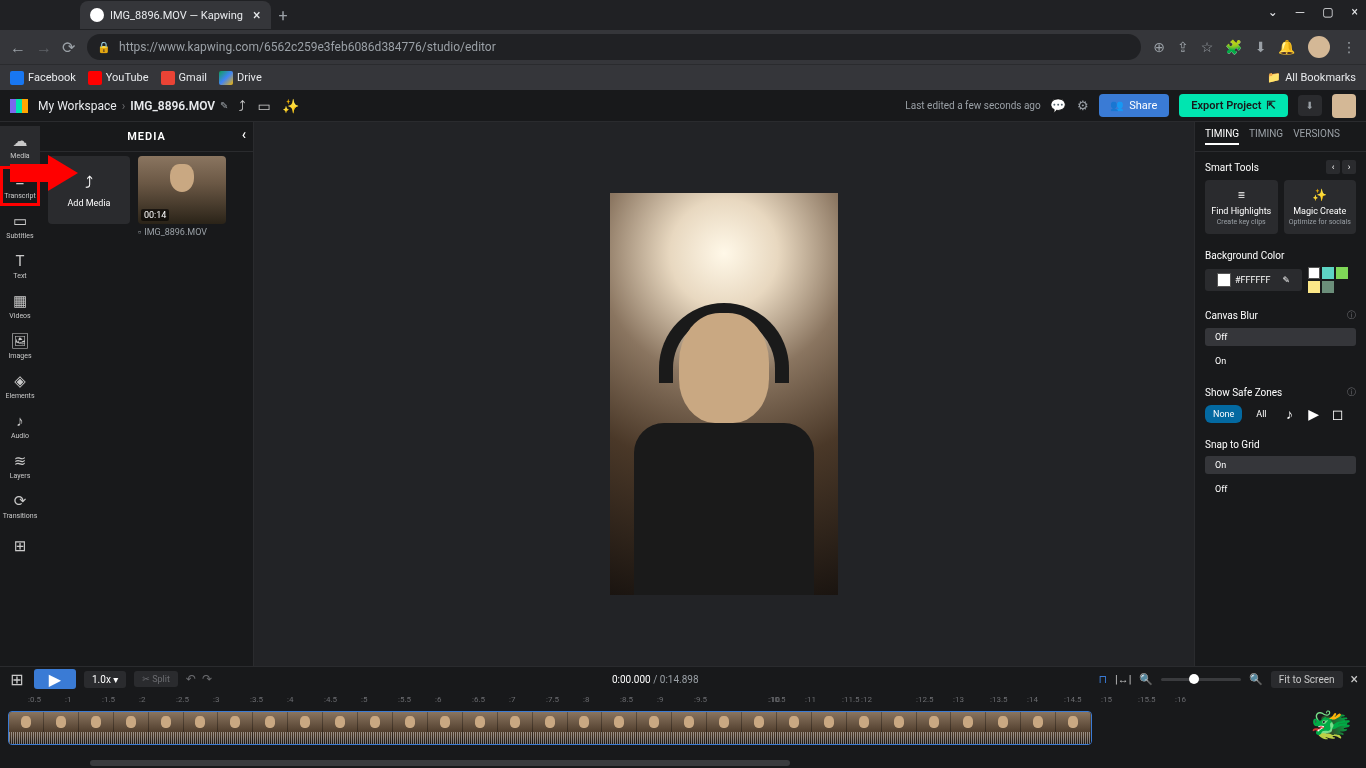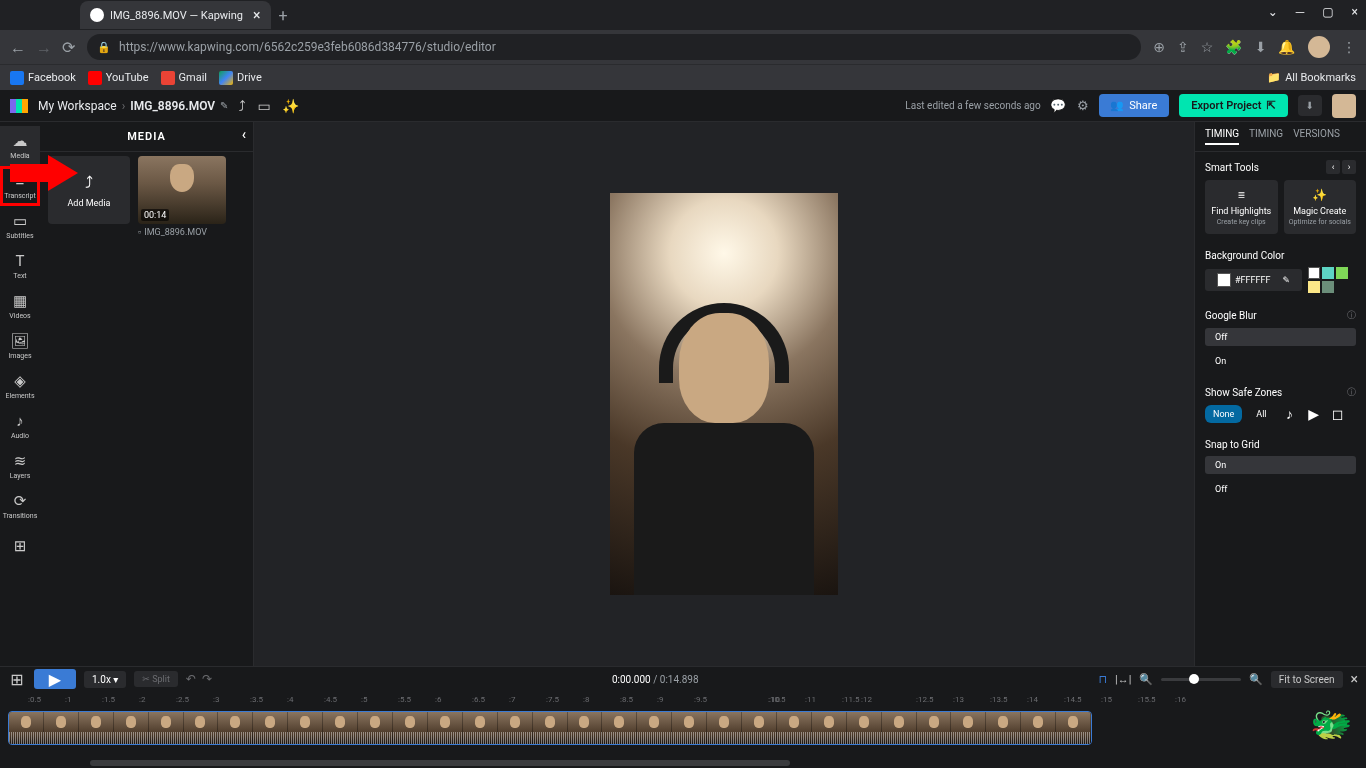--- a/index.html
+++ b/index.html
@@ -363,21 +363,21 @@
           <div class="pal" style="background:#fff;border:1px solid #555"></div>
           <div class="pal" style="background:#5dd4c4"></div>
           <div class="pal" style="background:#7fd858"></div>
           <div class="pal" style="background:#fce788"></div>
           <div class="pal" style="background:#6b8e7a"></div>
         </div>
       </div>
     </div>
     <div class="rp-section">
       <div class="rp-title">
-          <span>Google Blur</span>
+          <span>Canvas Blur</span>
           <span style="font-size:9px;color:#6b6c70">ⓘ</span>
         </div>
       <div class="toggle-row">
         <div class="toggle-btn active">Off</div>
         <div class="toggle-btn" style="background:none">On</div>
       </div>
     </div>
     <div class="rp-section">
       <div class="rp-title">
           <span>Show Safe Zones</span>

